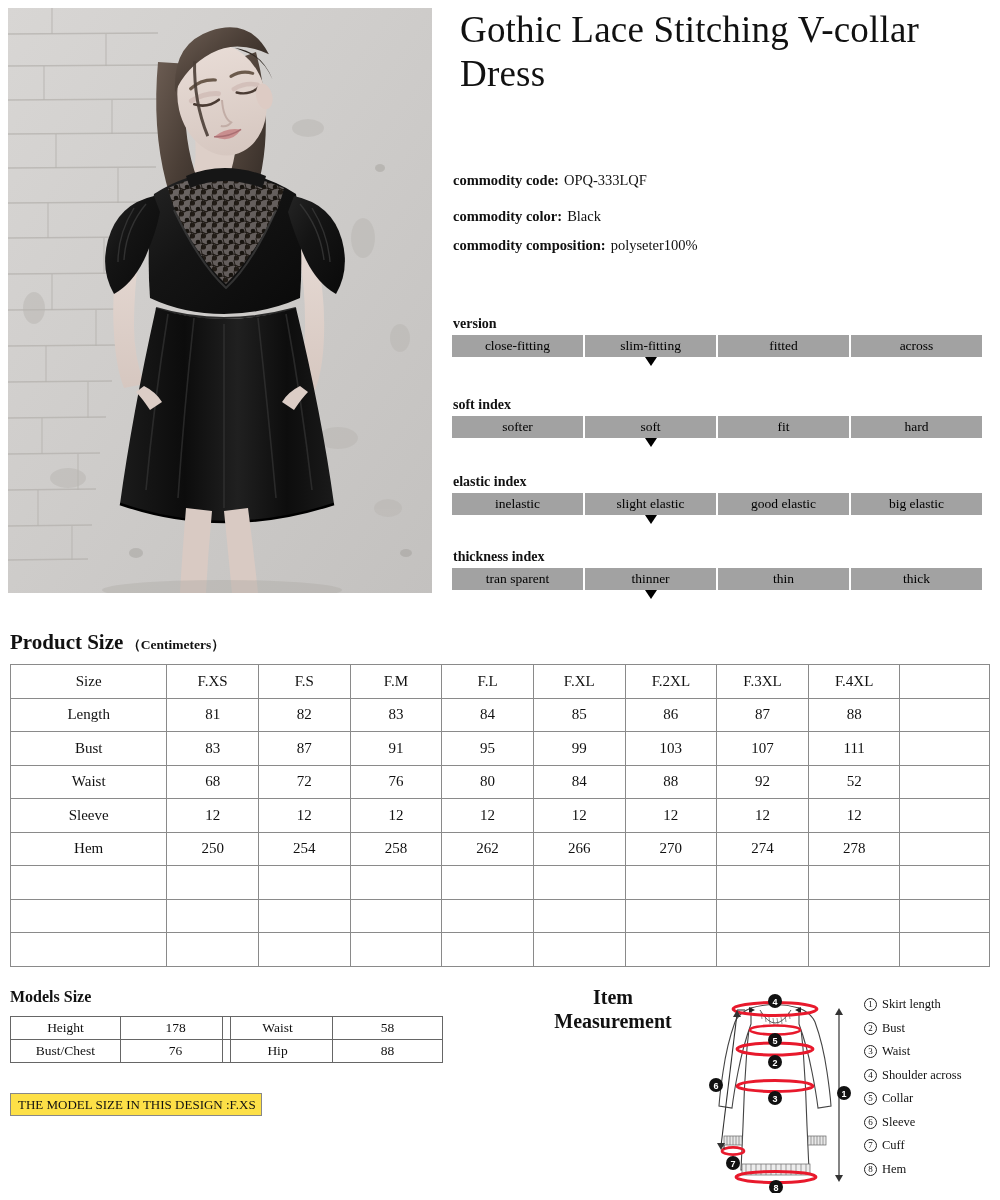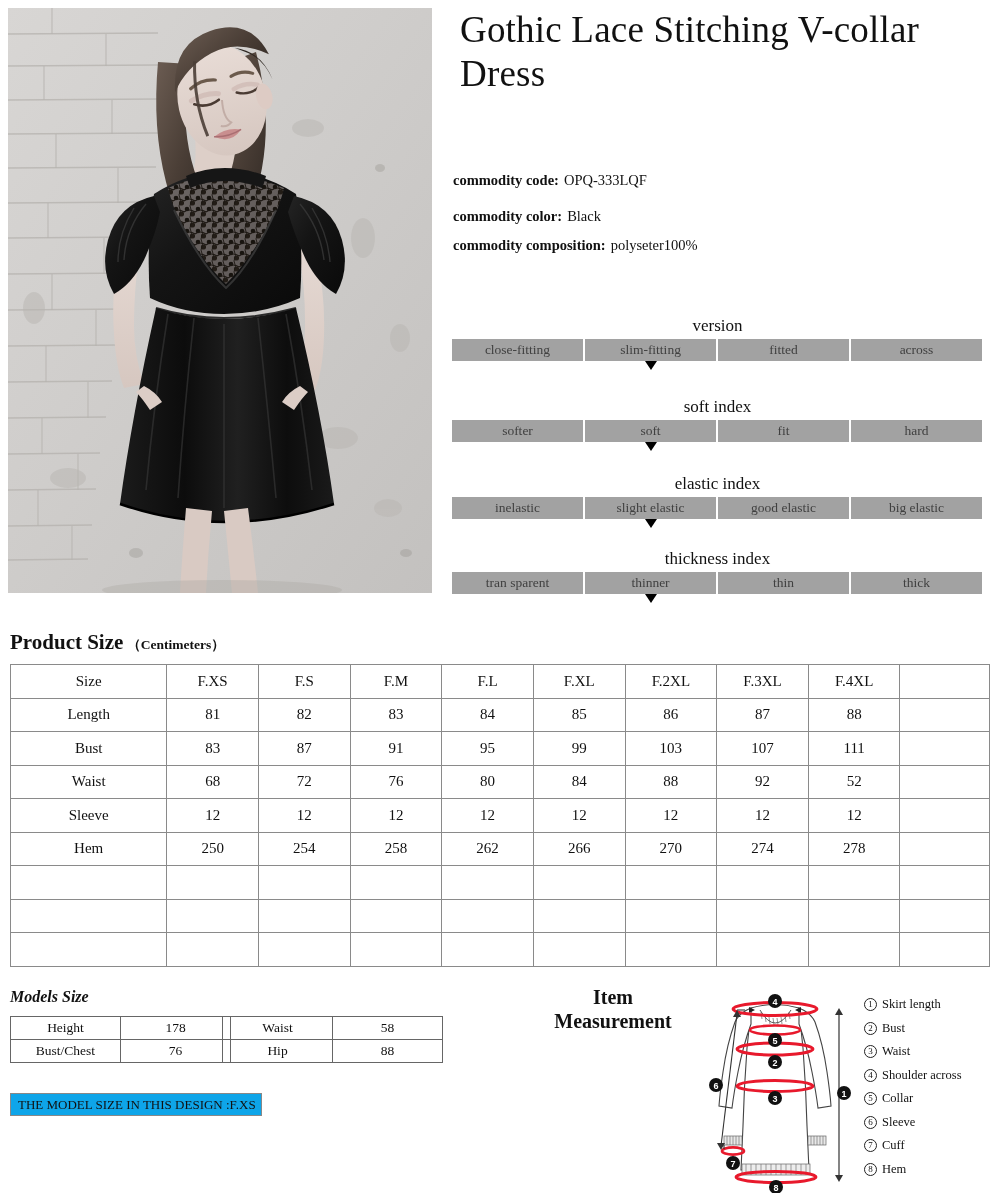--- a/index.html
+++ b/index.html
@@ -29,24 +29,24 @@
     position:absolute; left:453px; font-size:14.5px; white-space:nowrap;
   }
   .meta-label { font-weight:bold; }
   .meta-value { font-weight:400; margin-left:5px;text-align:right; }
   #meta0 { top:172px; }
   #meta1 { top:208px; }
   #meta2 { top:237px; }
 
   
   .idx-block { position:absolute; left:452px; width:530px; }
-  .idx-title { font-size:17px; font-weight:normal; margin:0 0 3px 1px;text-align:center; }
+  .idx-title { font-size:14px; font-weight:bold; margin:0 0 3px 1px; }
   .idx-bar { display:flex; gap:2px; height:22px; }
   .idx-cell {
-    flex:1; background:#a2a2a2; color:#404040;
+    flex:1; background:#a2a2a2; color:#000000;
     font-size:13.5px; display:flex; align-items:center; justify-content:center;
     position:relative;
   }
   .idx-cell.marked::after {
     content:""; position:absolute; left:50%; top:22px;
     transform:translateX(-50%);
     border-left:6px solid transparent; border-right:6px solid transparent;
     border-top:9px solid #000;
   }
   #idx0 { top:316px; }
@@ -69,40 +69,40 @@
     border:1px solid #8a8a8a; height:33.5px;
     text-align:center; font-size:15px; padding:0;
   }
   #size-table td.lbl { width:145px; }
   #size-table td.val { width:85px; }
   #size-table td.tail { width:83px; }
 
   
   #models-head {
     position:absolute; left:10px; top:988px;
-    font-size:16px; font-weight:bold;font-style:italic;
+    font-size:16px; font-weight:bold;
   }
   .m-table {
     position:absolute; top:1016px;
     border-collapse:collapse; table-layout:fixed;
   }
   .m-table td {
     border:1px solid #666; height:23px; text-align:center;
     font-size:13.5px; padding:0;
   }
   #m-left { left:10px; }
   #m-left td.k { width:110px;margin-left:14px; }
   #m-left td.v { width:110px; }
   #m-right { left:222px; }
   #m-right td.k { width:110px; }
   #m-right td.v { width:110px; }
 
   #model-banner {
     position:absolute; left:10px; top:1093px;
-    width:252px; height:23px; background:#0ea5e9;
+    width:252px; height:23px; background:#fde047;
     border:1px solid #888;
     display:flex; align-items:center; padding-left:7px;
     font-size:13px;
   }
 
   
   #im-title {
     position:absolute; left:528px; top:986px; width:170px;
     text-align:center; font-size:20px; font-weight:bold; line-height:1.18;
   }

